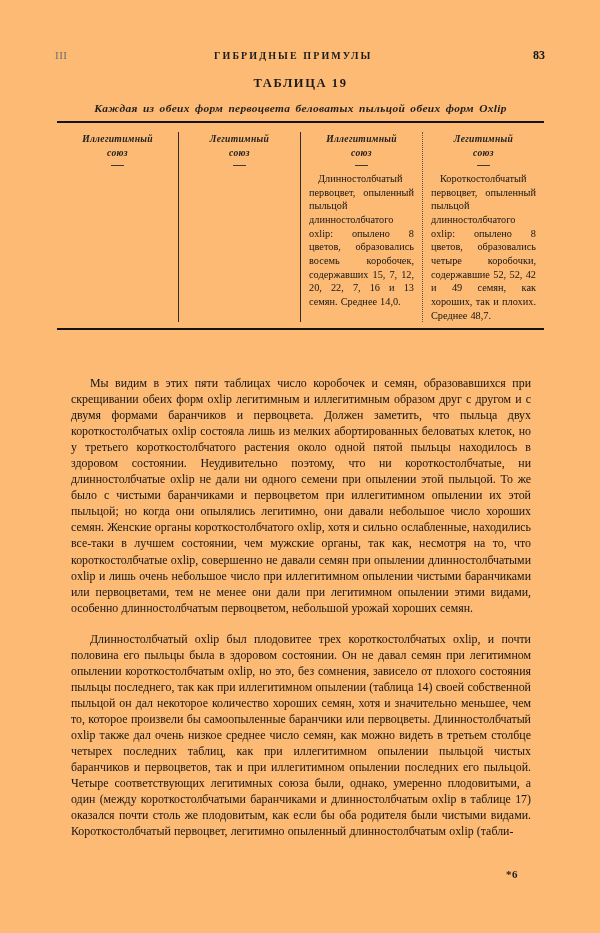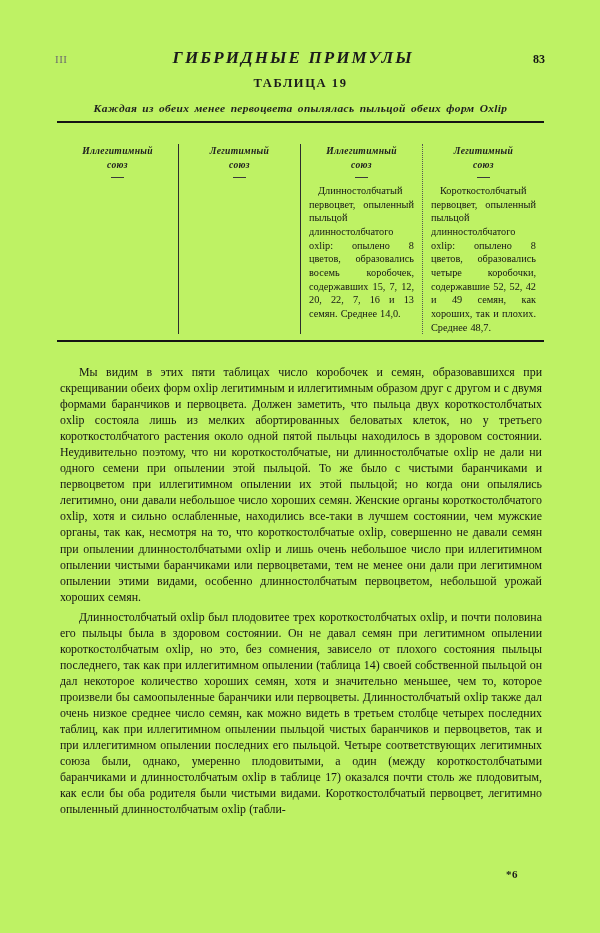--- a/index.html
+++ b/index.html
@@ -11,48 +11,47 @@
     width: 600px;
     height: 933px;
     overflow: hidden;
     font-family: "Liberation Serif", "DejaVu Serif", serif;
     color: #1a1a1a;
   }
   .page {
     position: relative;
     width: 600px;
     height: 933px;
-    background: #bef264;
+    background: #fdba74;
     box-sizing: border-box;
   }
   
   .runhead {
     position: absolute;
     left: 55px;
     top: 48px;
     width: 490px;
     height: 22px;
     display: flex;
     align-items: baseline;
     justify-content: space-between;
   }
   .runhead-left {
     font-size: 11px;
     letter-spacing: 0.5px;
     color: #6d6d6d;
     font-family: "Liberation Serif", serif;
   }
   .runhead-center {
-    font-size: 17px;
+    font-size: 10px;
     letter-spacing: 2.1px;
     font-weight: bold;
     color: #1b1b1b;
     text-align: center;
     flex: 1;
-    font-style: italic;
   }
   .runhead-right {
     font-size: 12px;
     font-weight: bold;
     color: #141414;
     min-width: 26px;
     text-align: right;
   }
   
   .table-block {
@@ -86,21 +85,21 @@
   }
   .rule-bottom {
     border-top: 2px solid #141414;
     width: 100%;
     height: 0;
   }
   .tbl {
     display: flex;
     width: 100%;
     box-sizing: border-box;
-    padding-top: 21px;
+    padding-top: 9px;
     padding-bottom: 6px;
     align-items: stretch;
   }
   .tcol {
     flex: 1 1 0;
     box-sizing: border-box;
     padding: 0 8px;
     position: relative;
     min-height: 165px;
   }
@@ -137,21 +136,21 @@
     left: 56px;
     top: 360px;
     width: 490px;
     font-size: 11.9px;
     line-height: 16.05px;
     text-align: justify;
     color: #141414;
     word-spacing: 0.2px;
   }
   .body-text p {
-    margin: 4px;
+    margin: 15px;
     text-indent: 19px;
     hyphens: manual;
   }
   .footmark {
     position: absolute;
     right: 82px;
     top: 868px;
     font-size: 11px;
     font-weight: bold;
     color: #1b1b1b;
@@ -164,21 +163,21 @@
 <div class="page">
 
   <div class="runhead">
     <span class="runhead-left">III</span>
     <span class="runhead-center">ГИБРИДНЫЕ ПРИМУЛЫ</span>
     <span class="runhead-right">83</span>
   </div>
 
   <div class="table-block">
     <div class="table-number">ТАБЛИЦА 19</div>
-    <div class="table-caption">Каждая из обеих менее первоцвета опылялась пыльцой обеих форм Oxlip</div>
+    <div class="table-caption">Каждая из обеих форм первоцвета беловатых пыльцой обеих форм Oxlip</div>
     <div class="rule-top"></div>
 
     <div class="tbl">
 
       <div class="tcol">
         <div class="thead">
           <div>Иллегитимный</div>
           <div>союз</div>
         </div>
         <div class="thead-dash"></div>

